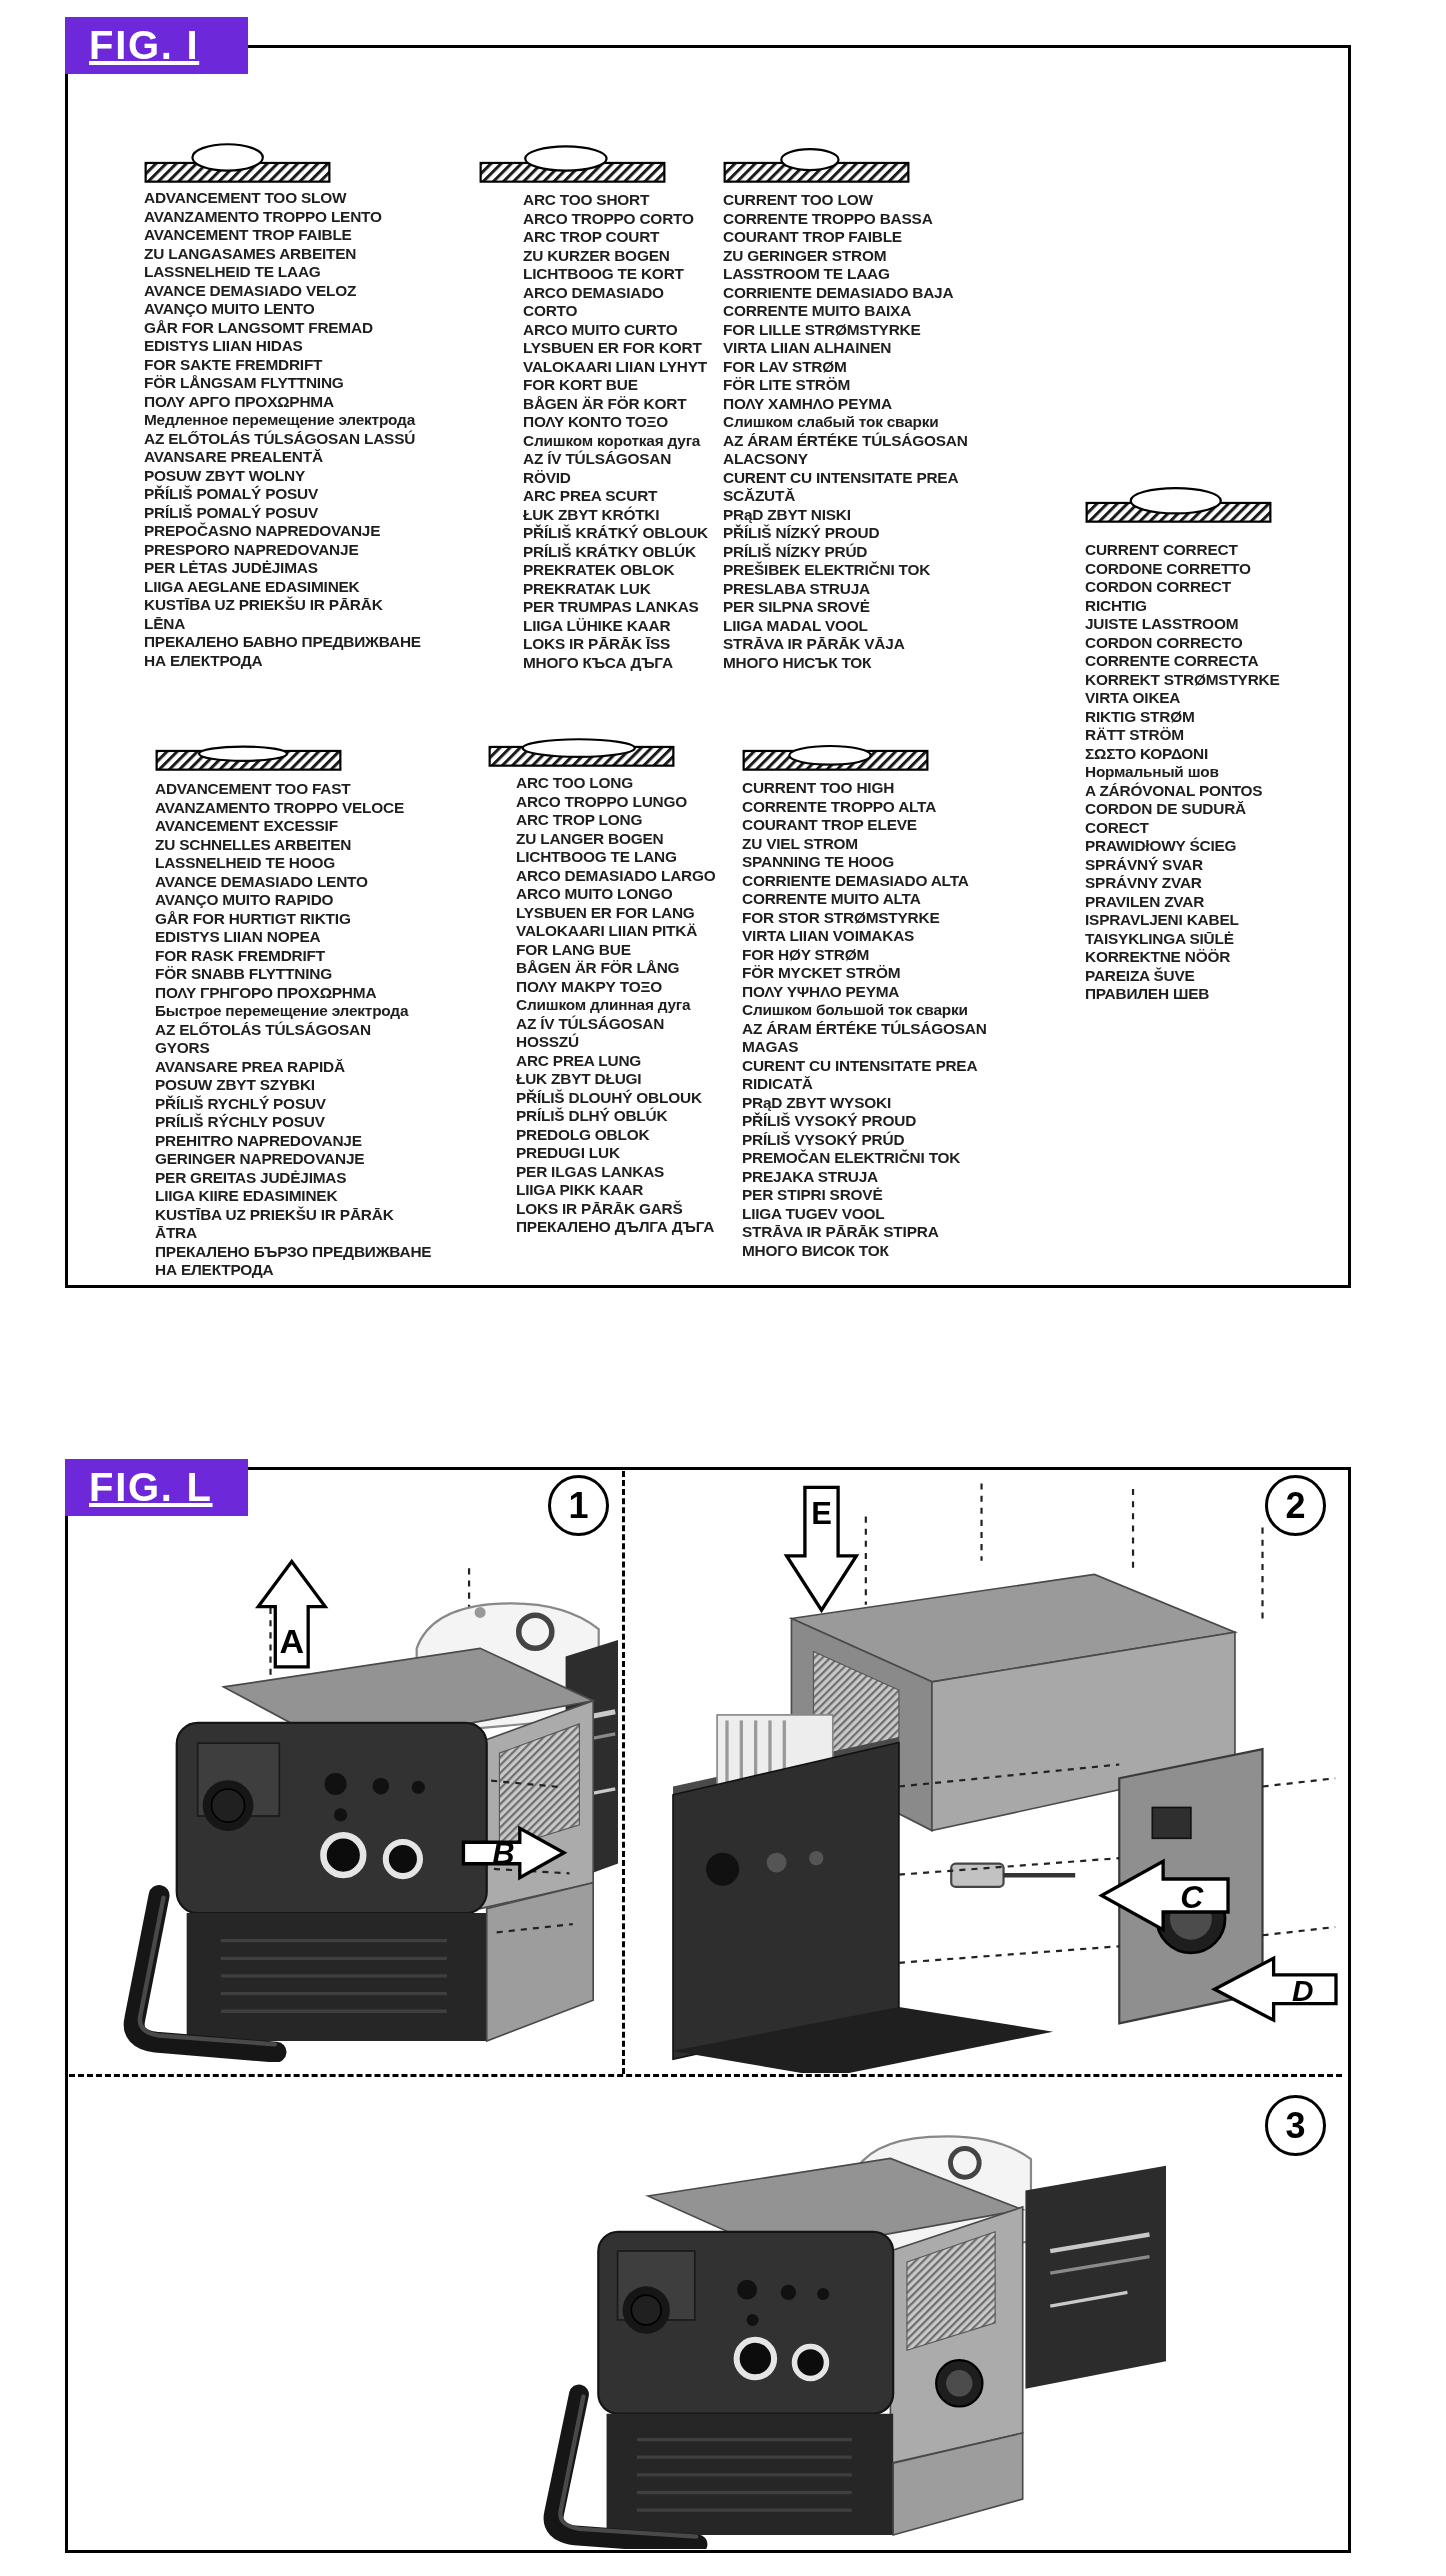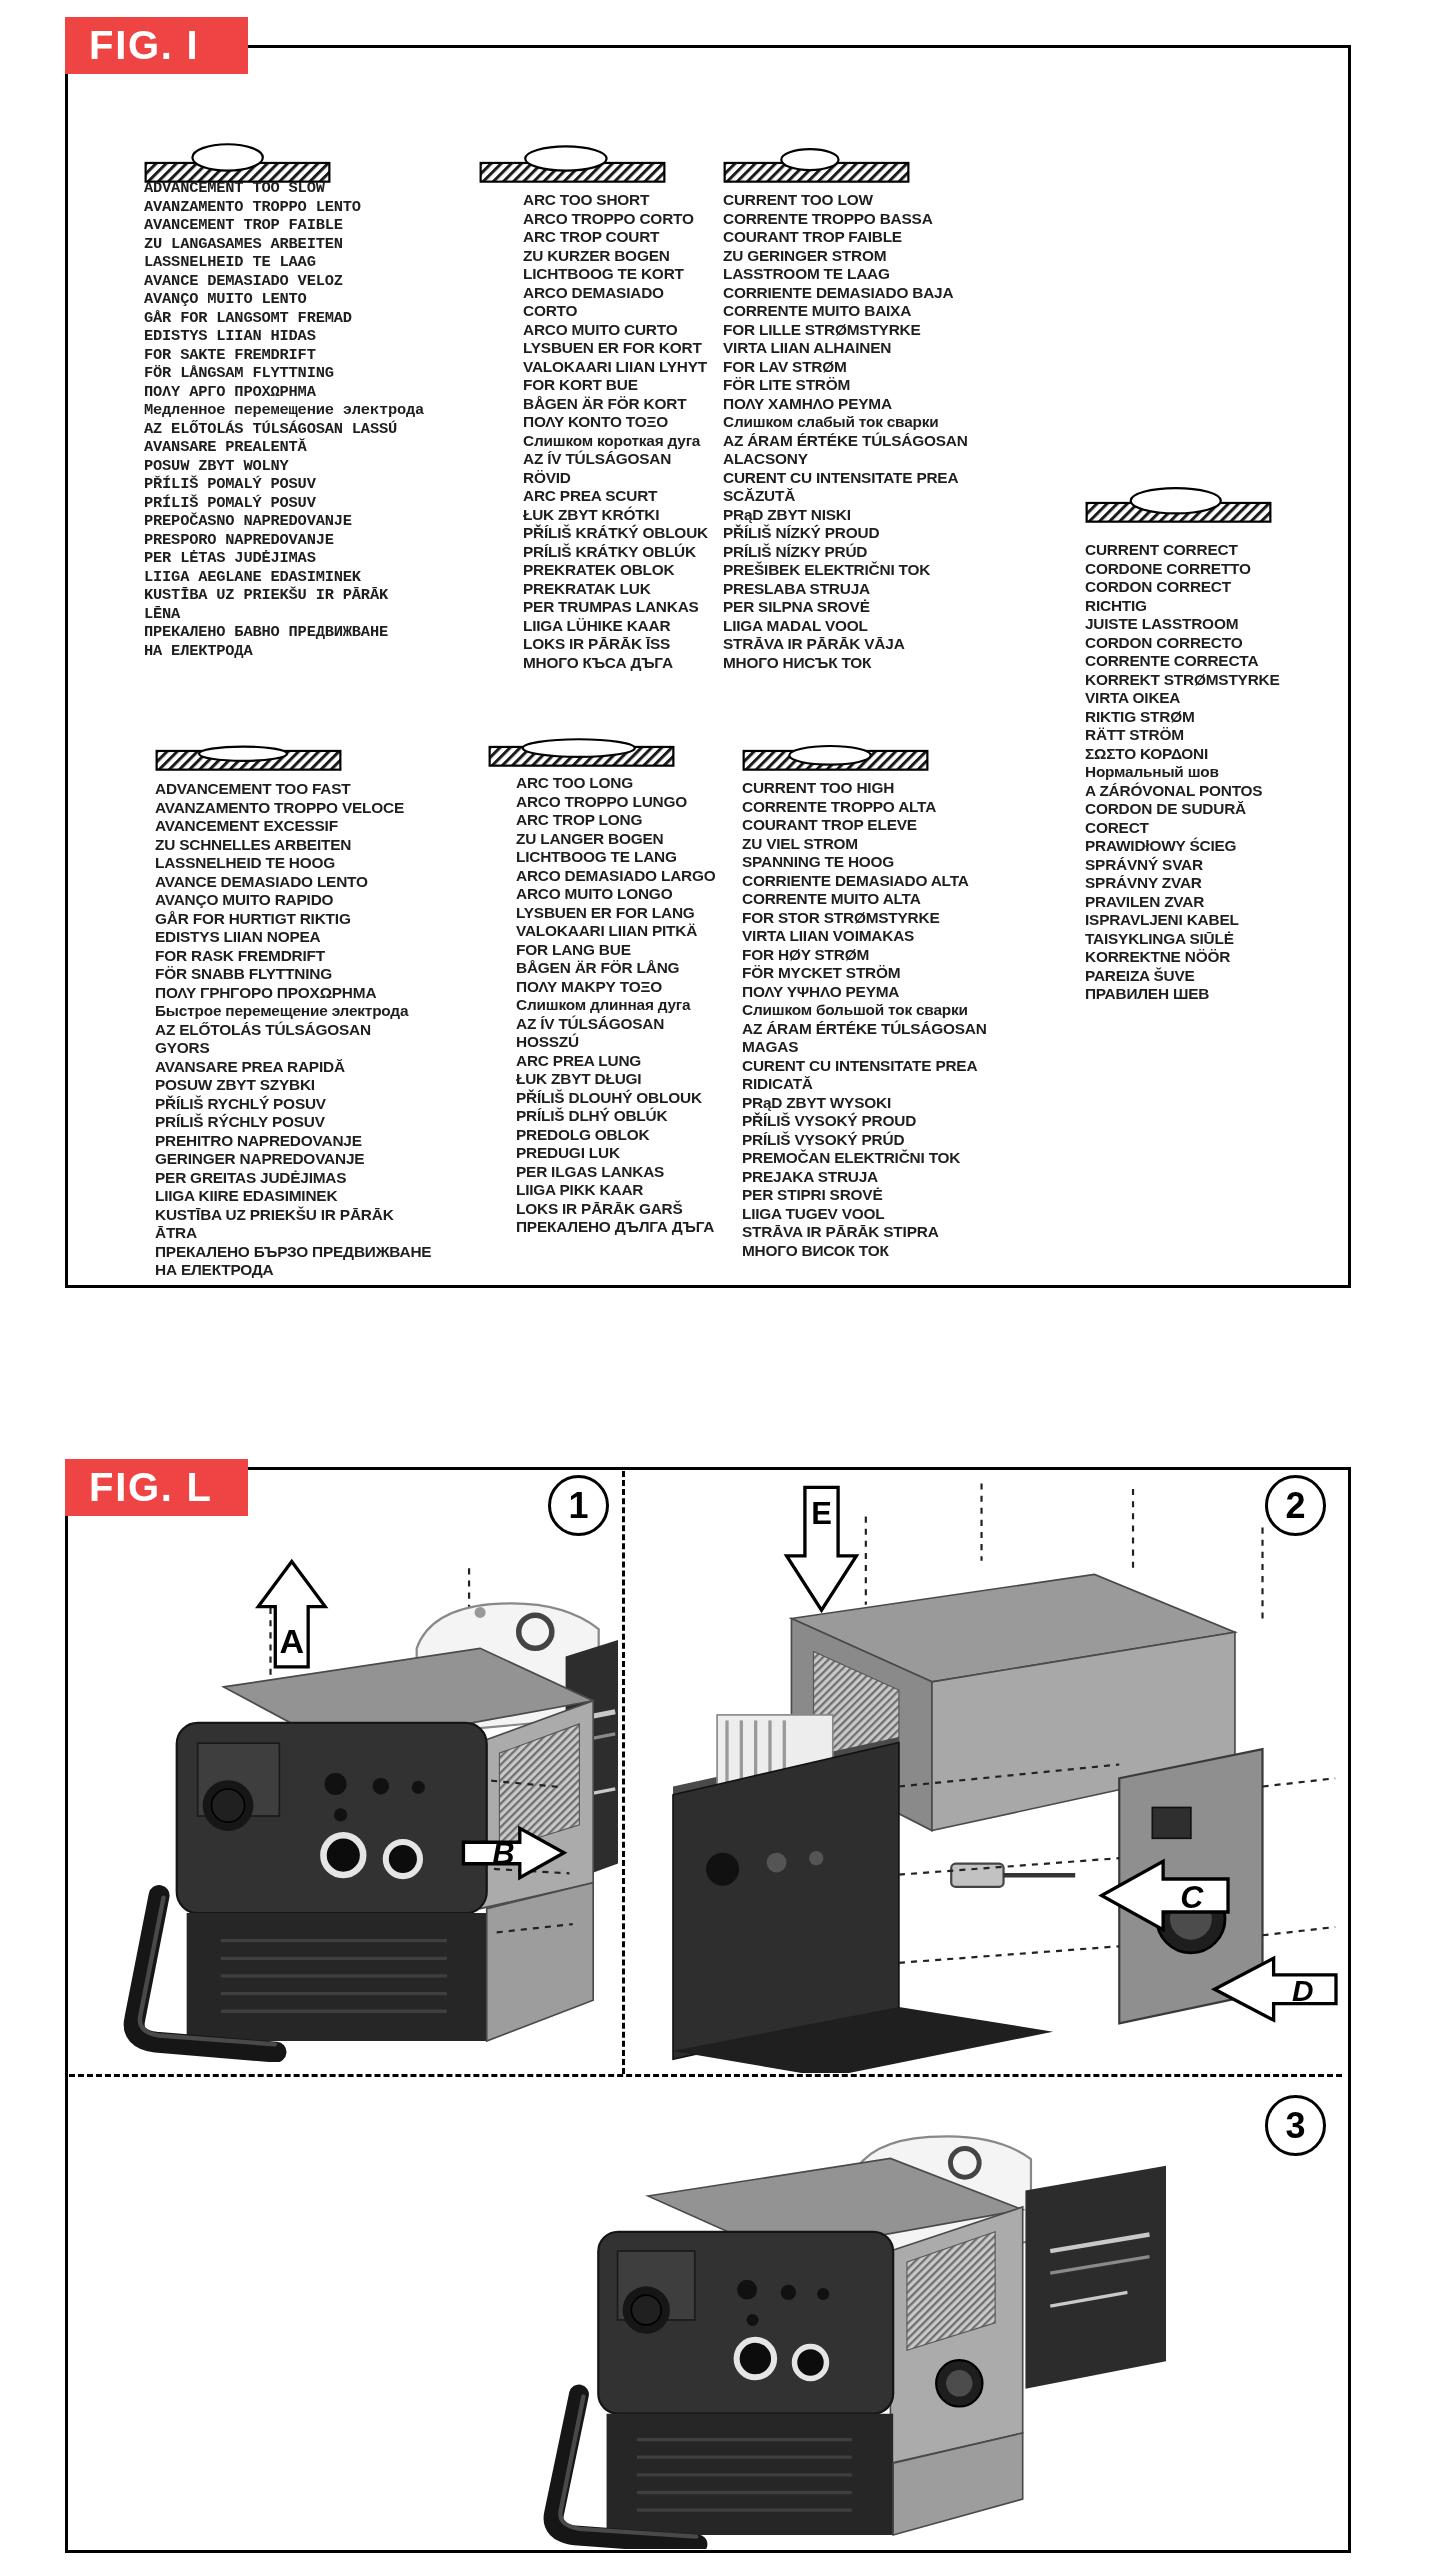--- a/index.html
+++ b/index.html
@@ -2,23 +2,23 @@
 <html style="font-size:8.8px"><head>
 <meta charset="utf-8">
 <style>
   html,body{margin:0;padding:0;background:#e8e8e8;}
   #page{
     position:relative;width:1446px;height:2576px;background:#ffffff;
     font-family:"Liberation Sans","DejaVu Sans",sans-serif;overflow:hidden;
   }
   .frame{position:absolute;border:3.3px solid #000;background:transparent;}
   .figlabel{
-    position:absolute;width:183px;height:57px;background:#ef4444;color:#fff;
+    position:absolute;width:183px;height:57px;background:#6d28d9;color:#fff;
     display:flex;align-items:center;padding-left:24px;box-sizing:border-box;
-    font-size:40px;font-weight:bold;letter-spacing:1.7px;z-index:5;
+    font-size:40px;font-weight:bold;letter-spacing:1.7px;z-index:5;text-decoration:underline;
   }
   .col{
     position:absolute;font-weight:bold;font-size:15.4px;line-height:18.5px;
     letter-spacing:-0.2px;color:#1e1e1e;white-space:nowrap;z-index:2;
   }
   .bead{position:absolute;z-index:2;}
   .circ{
     position:absolute;width:55px;height:55px;border:3.9px solid #000;border-radius:50%;
     background:#fff;display:flex;align-items:center;justify-content:center;
     font-size:36px;font-weight:bold;color:#000;z-index:6;
@@ -77,21 +77,21 @@
   </svg>
   <svg class="bead" style="left:488px;top:727px;" width="187" height="41" viewBox="0 0 340 74">
     <rect x="3" y="36" width="334" height="34" fill="url(#hatch)" stroke="#000" stroke-width="4"></rect>
     <ellipse cx="165" cy="38" rx="102" ry="16" fill="#fff" stroke="#000" stroke-width="4"></ellipse>
   </svg>
   <svg class="bead" style="left:742px;top:731px;" width="187" height="41" viewBox="0 0 340 74">
     <rect x="3" y="36" width="334" height="34" fill="url(#hatch)" stroke="#000" stroke-width="4"></rect>
     <ellipse cx="160" cy="44" rx="74" ry="17" fill="#fff" stroke="#000" stroke-width="4"></ellipse>
   </svg>
 
-  <div class="col" style="left:144px;top:179px;font-family:Liberation Mono, monospace;">
+  <div class="col" style="left:144px;top:189px;">
       <div>ADVANCEMENT TOO SLOW</div>
       <div>AVANZAMENTO TROPPO LENTO</div>
       <div>AVANCEMENT TROP FAIBLE</div>
       <div>ZU LANGASAMES ARBEITEN</div>
       <div>LASSNELHEID TE LAAG</div>
       <div>AVANCE DEMASIADO VELOZ</div>
       <div>AVANÇO MUITO LENTO</div>
       <div>GÅR FOR LANGSOMT FREMAD</div>
       <div>EDISTYS LIIAN HIDAS</div>
       <div>FOR SAKTE FREMDRIFT</div>

